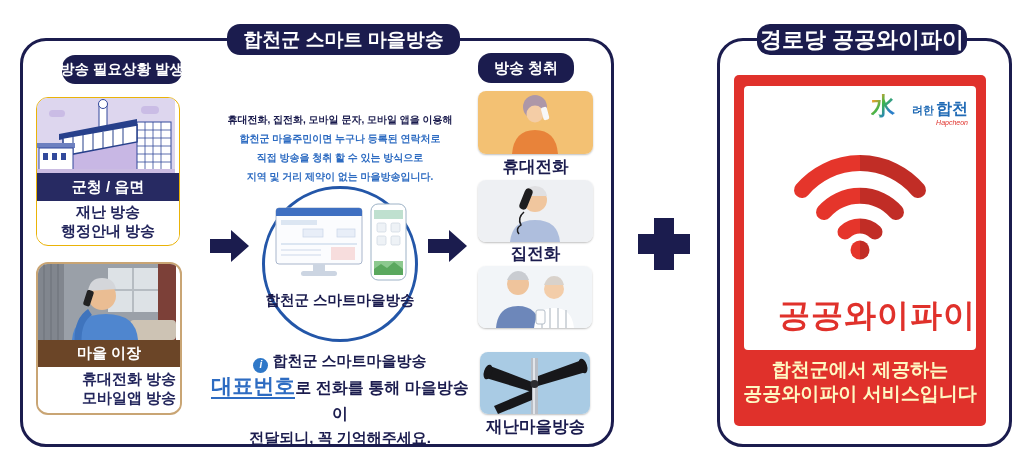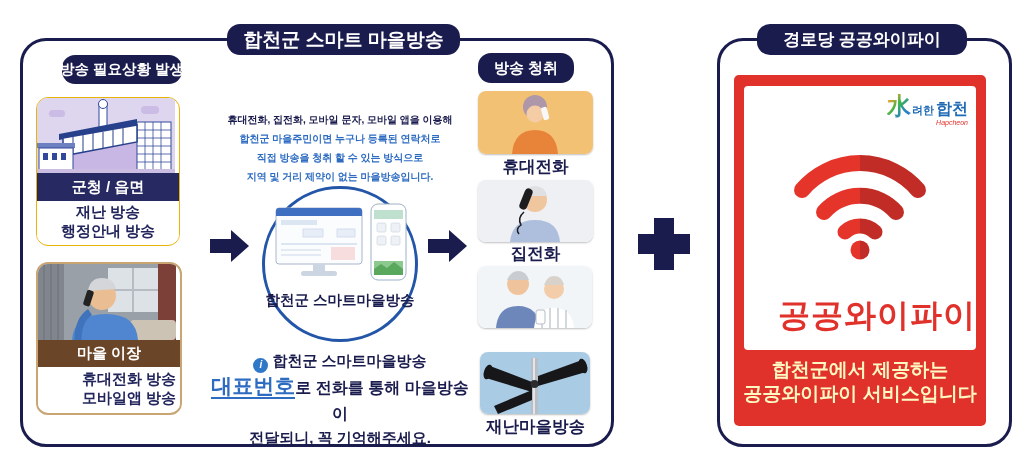--- a/index.html
+++ b/index.html
@@ -26,21 +26,21 @@
   .info-dot{display:inline-flex;width:15px;height:15px;border-radius:50%;
             background:#2f78c8;color:#fff;font-size:10px;font-weight:bold;
             align-items:center;justify-content:center;vertical-align:-2px;
             margin-right:4px;font-style:italic;}
   .hl{color:#2e6cc2;font-size:21px;border-bottom:2px solid #2e6cc2;}
   .logo-row{display:flex;align-items:baseline;justify-content:flex-end;line-height:1;}
   .logo-char{font-size:24px;font-weight:bold;
              background:linear-gradient(130deg,#f59f2c 15%,#3cb54a 45%,#2a7fc9 75%);
              -webkit-background-clip:text;background-clip:text;color:#2a9fd0;
              -webkit-text-fill-color:transparent;}
-  .logo-t1{font-size:11px;font-weight:bold;color:#1f6ab5;margin-left:1px;}
+  .logo-t1{font-size:11px;font-weight:bold;color:#1f6ab5;margin-left:17px;}
   .logo-t2{font-size:16px;font-weight:bold;color:#1f6ab5;margin-left:2px;}
   .logo-sub{font-size:7px;color:#e0312b;text-align:right;font-style:italic;margin-top:1px;}
 </style>
 </head>
 <body>
 
 <div id="stage">
 
   <div class="abs panel" style="left:20px;top:38px;width:588px;height:403px;"></div>
 
@@ -211,21 +211,21 @@
   <div class="abs item-label" style="left:478px;top:416px;width:115px;font-size:16.5px;">재난마을방송</div>
 
   <div class="abs" style="left:636px;top:216px;">
     <svg width="56" height="56" viewBox="0 0 56 56">
       <path d="M18,2 h20 v16 h16 v20 h-16 v16 h-20 v-16 h-16 v-20 h16 z" fill="#1b1c4e"></path>
     </svg>
   </div>
 
   <div class="abs panel" style="left:717px;top:38px;width:289px;height:403px;"></div>
 
-  <div class="abs badge" style="left:757px;top:24px;width:210px;height:31px;font-size:17px;">경로당 공공와이파이</div>
+  <div class="abs badge" style="left:757px;top:24px;width:210px;height:31px;font-size:22px;">경로당 공공와이파이</div>
 
   <div class="abs" style="left:734px;top:75px;width:252px;height:351px;background:#e0312b;border-radius:5px;">
     <div class="abs" style="left:10px;top:11px;width:232px;height:264px;background:#fff;border-radius:4px;">
 
       <div class="abs" style="right:8px;top:8px;width:100px;">
         <div class="logo-row">
           <span class="logo-char">水</span>
           <span class="logo-t1">려한</span>
           <span class="logo-t2">합천</span>
         </div>

